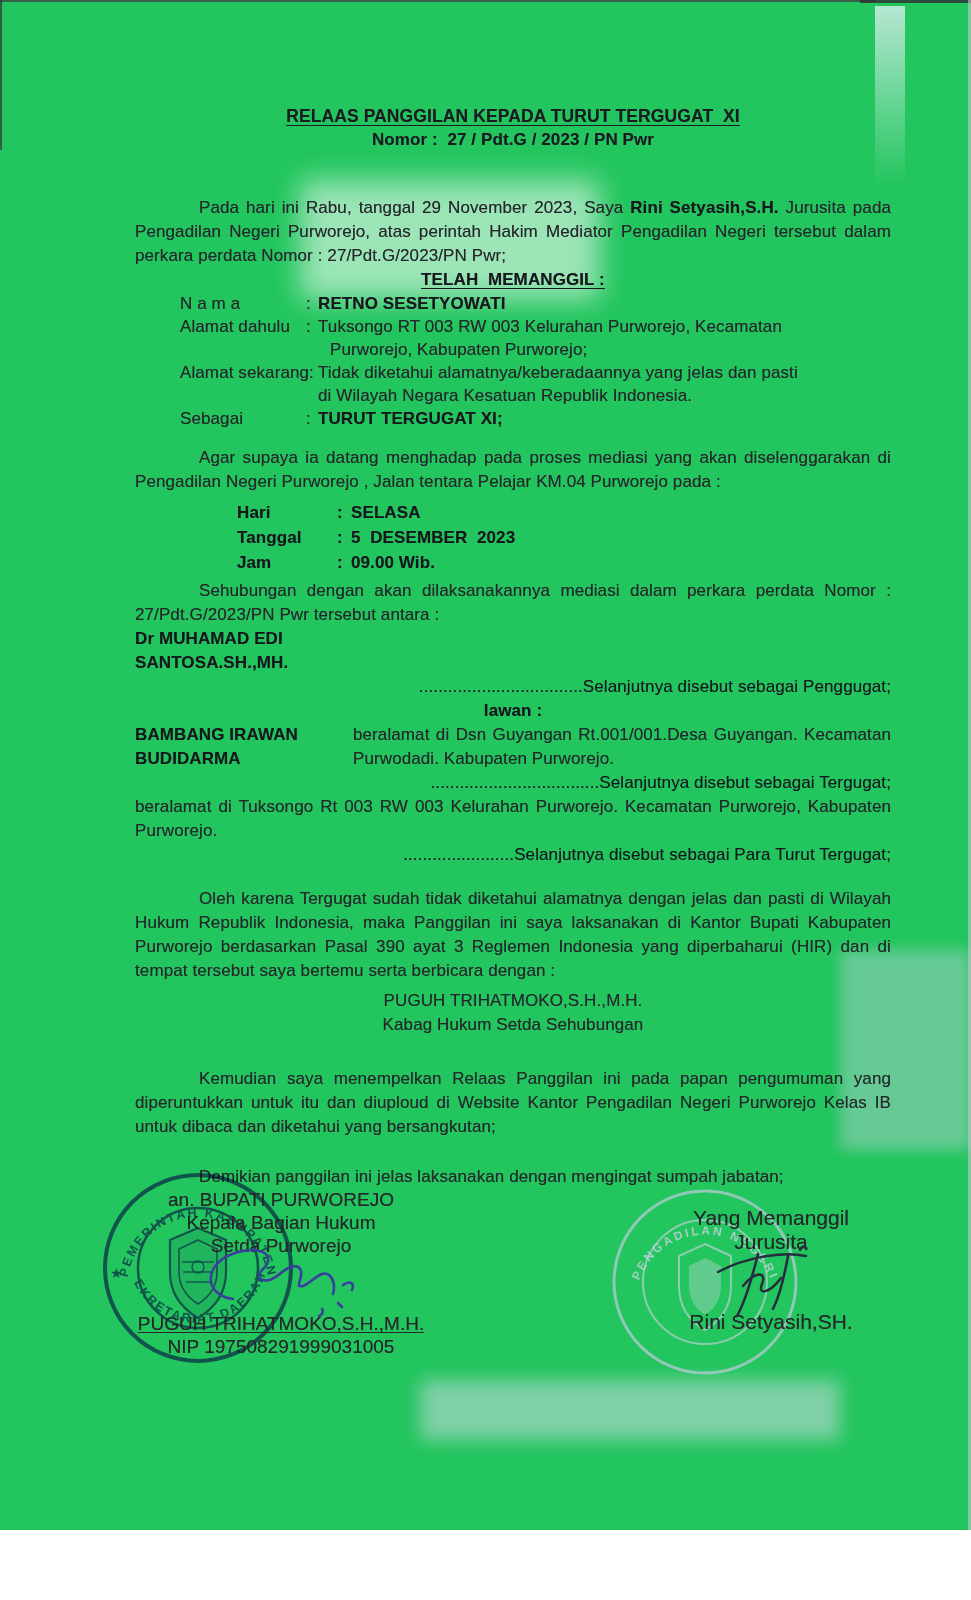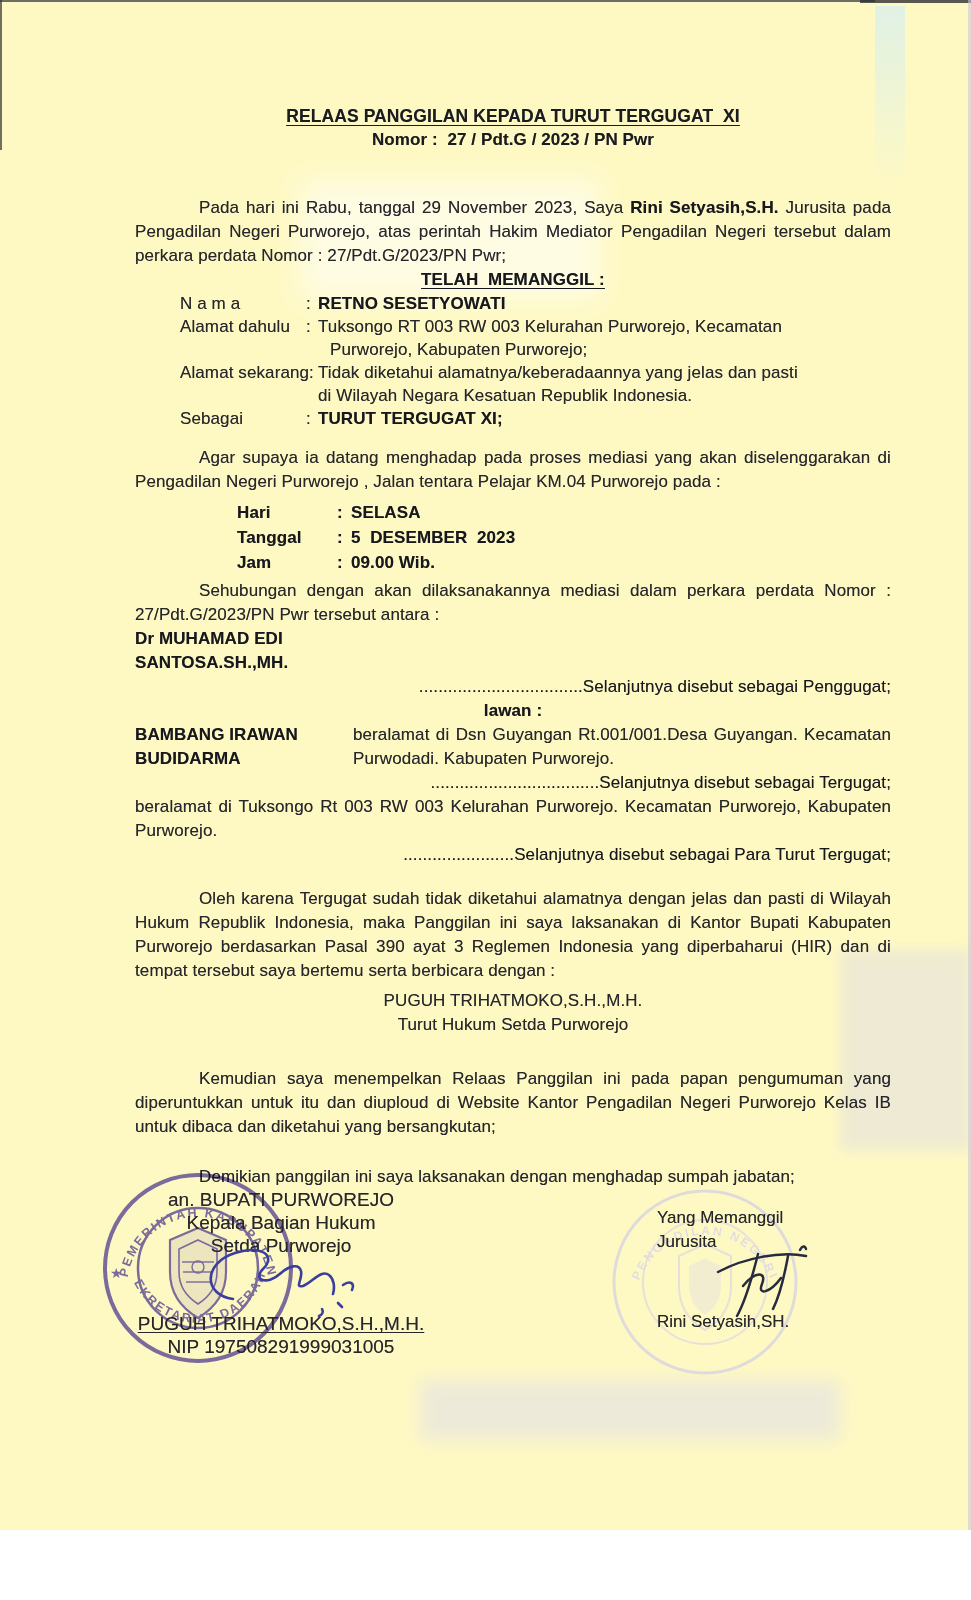--- a/index.html
+++ b/index.html
@@ -4,21 +4,21 @@
 <style>
   * { box-sizing: border-box; }
   html,body { margin:0; padding:0; }
   body {
     width:971px; height:1600px; position:relative; overflow:hidden;
     background:#ffffff;
     font-family:"Liberation Sans", sans-serif;
   }
   .page {
     position:absolute; left:0; top:0; width:971px; height:1530px;
-    background:#fef9c3; overflow:hidden;
+    background:#22c55e; overflow:hidden;
   }
   .patch { position:absolute; pointer-events:none; }
   .edge-top { left:0; top:0; width:875px; height:2px; background:#3d3d44; opacity:.75; }
   .edge-top2 { left:860px; top:0; width:111px; height:3px; background:#2e2e33; opacity:.8; }
   .edge-left { left:0; top:0; width:2px; height:150px; background:#35353b; opacity:.7; }
   .edge-right { left:968px; top:0; width:3px; height:1530px; background:#c9c7d6; opacity:.6; }
   .tint1 { left:875px; top:6px; width:30px; height:180px; background:linear-gradient(#d9efee, rgba(217,239,238,0)); opacity:.8; }
   .tint2 { left:840px; top:950px; width:131px; height:200px; background:rgba(213,210,236,.38); filter:blur(7px); }
   .tint3 { left:300px; top:180px; width:300px; height:120px; background:rgba(255,255,255,.55); filter:blur(14px); }
   .tint4 { left:420px; top:1380px; width:420px; height:60px; background:rgba(222,219,240,.5); filter:blur(9px); }
@@ -70,21 +70,21 @@
   .p6 { margin-top:26px; }
 
   .sig-left {
     position:absolute; left:125px; top:1188px; width:312px;
     text-align:center; font-size:19px; line-height:23px; color:#26262b;
     text-shadow:0 0 .4px rgba(30,30,42,.5);
   }
   .sig-left .name { margin-top:55px; text-decoration:underline; text-underline-offset:2px; }
   .sig-right {
     position:absolute; left:657px; top:1206px; width:228px;
-    font-size:17px; line-height:24px; color:#26262b;
+    text-align:center; font-size:21px; line-height:24px; color:#26262b;
     text-shadow:0 0 .4px rgba(30,30,42,.5);
   }
   .sig-right .name { margin-top:56px; }
 
   .stamp-gov { position:absolute; left:98px; top:1168px; mix-blend-mode:multiply; opacity:.85; }
   .stamp-court { position:absolute; left:605px; top:1182px; opacity:.85; }
   .ink { position:absolute; pointer-events:none; }
 </style>
 </head>
 <body>
@@ -180,25 +180,25 @@
       <div class="party">
         <span class="p-desc">beralamat di Tuksongo Rt 003 RW 003 Kelurahan Purworejo. Kecamatan Purworejo, Kabupaten Purworejo.</span>
       </div>
       <div class="dotted">.......................Selanjutnya disebut sebagai Para Turut Tergugat;</div>
     </div>
 
     <p class="para indent p4">Oleh karena Tergugat sudah tidak diketahui alamatnya dengan jelas dan pasti di Wilayah Hukum Republik Indonesia, maka Panggilan ini saya laksanakan di Kantor Bupati Kabupaten Purworejo berdasarkan Pasal 390 ayat 3 Reglemen Indonesia yang diperbaharui  (HIR) dan di tempat tersebut saya bertemu serta berbicara dengan :</p>
 
     <div class="met">
       <div>PUGUH TRIHATMOKO,S.H.,M.H.</div>
-      <div>Turut Hukum Setda Purworejo</div>
+      <div>Kabag Hukum Setda Sehubungan</div>
     </div>
 
     <p class="para indent p5">Kemudian saya menempelkan Relaas Panggilan ini pada papan pengumuman yang diperuntukkan untuk itu dan diuploud di Website Kantor Pengadilan Negeri Purworejo Kelas IB untuk dibaca dan diketahui yang bersangkutan;</p>
-    <p class="para indent p6">Demikian panggilan  ini saya laksanakan dengan menghadap sumpah jabatan;</p>
+    <p class="para indent p6">Demikian panggilan  ini jelas laksanakan dengan mengingat sumpah jabatan;</p>
   </div>
 
   <svg class="stamp-court" width="200" height="200" viewBox="0 0 200 200">
     <circle cx="100" cy="100" r="91" fill="none" stroke="#cfcbe8" stroke-width="3" opacity="0.75"></circle>
     <circle cx="100" cy="100" r="62" fill="none" stroke="#d5d1ea" stroke-width="2" opacity="0.7"></circle>
     <defs>
       <path id="courtArcTop" d="M 32 106 A 70 70 0 0 1 168 106"></path>
     </defs>
     <text font-size="12" font-weight="700" letter-spacing="2.5" fill="#d7d3ec" opacity="0.85">
       <textPath href="#courtArcTop" startOffset="50%" text-anchor="middle">PENGADILAN NEGERI</textPath>

